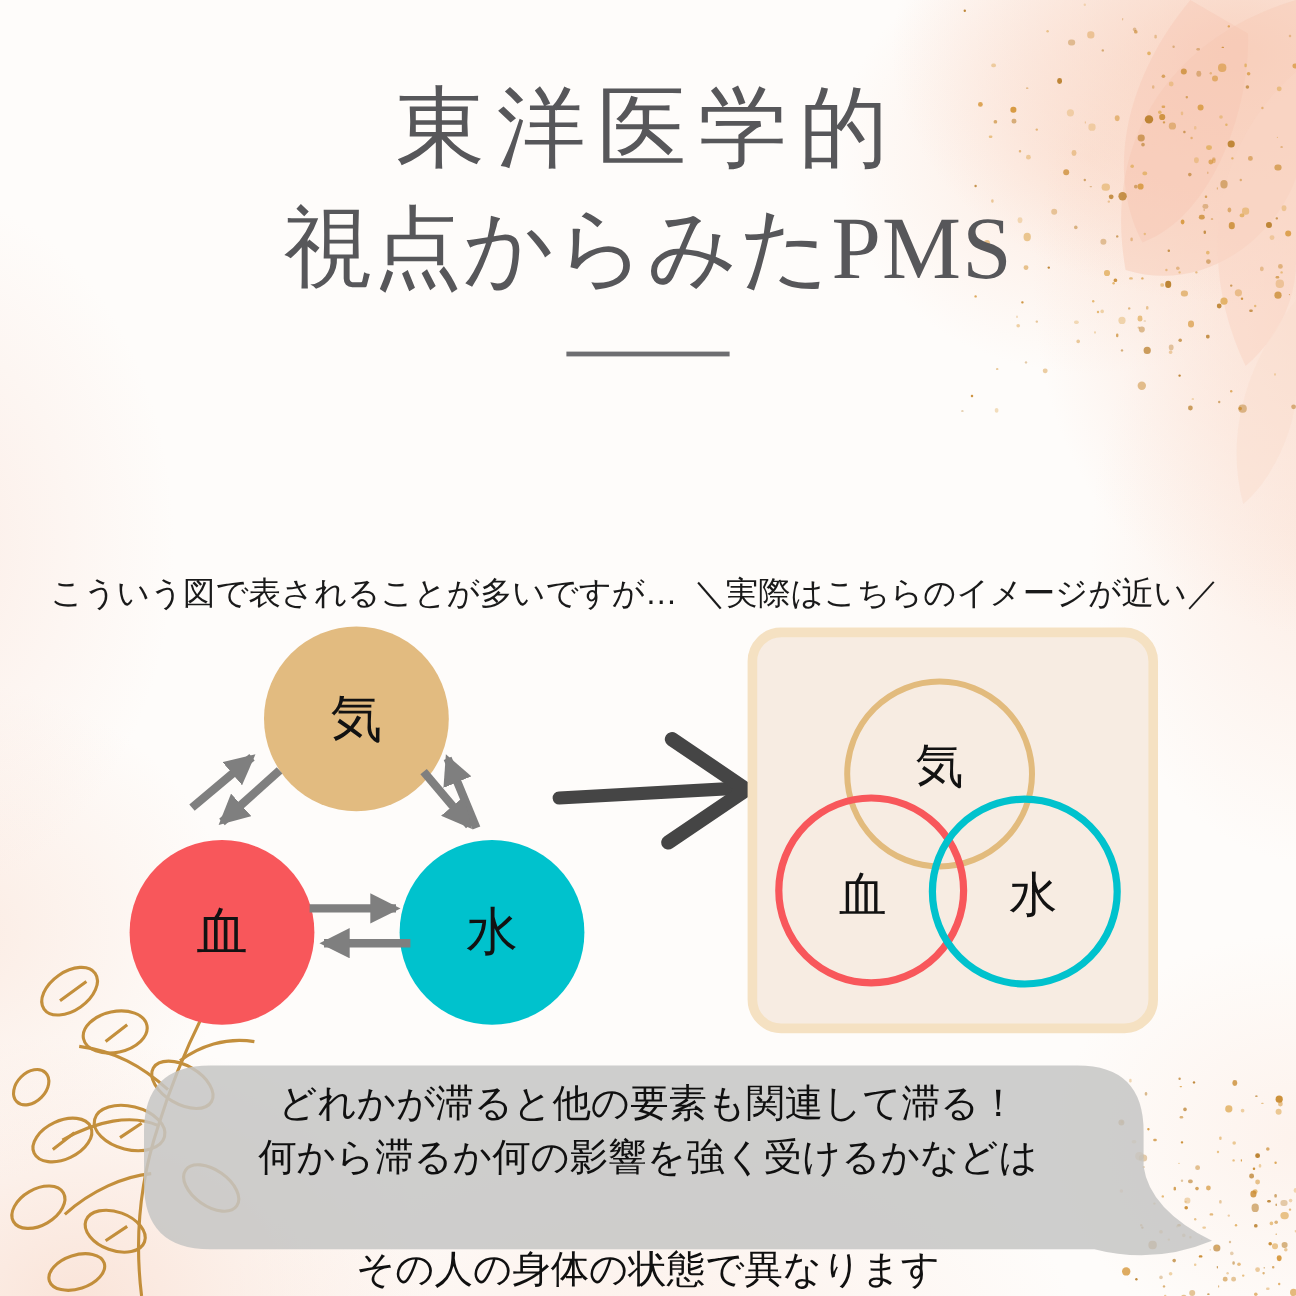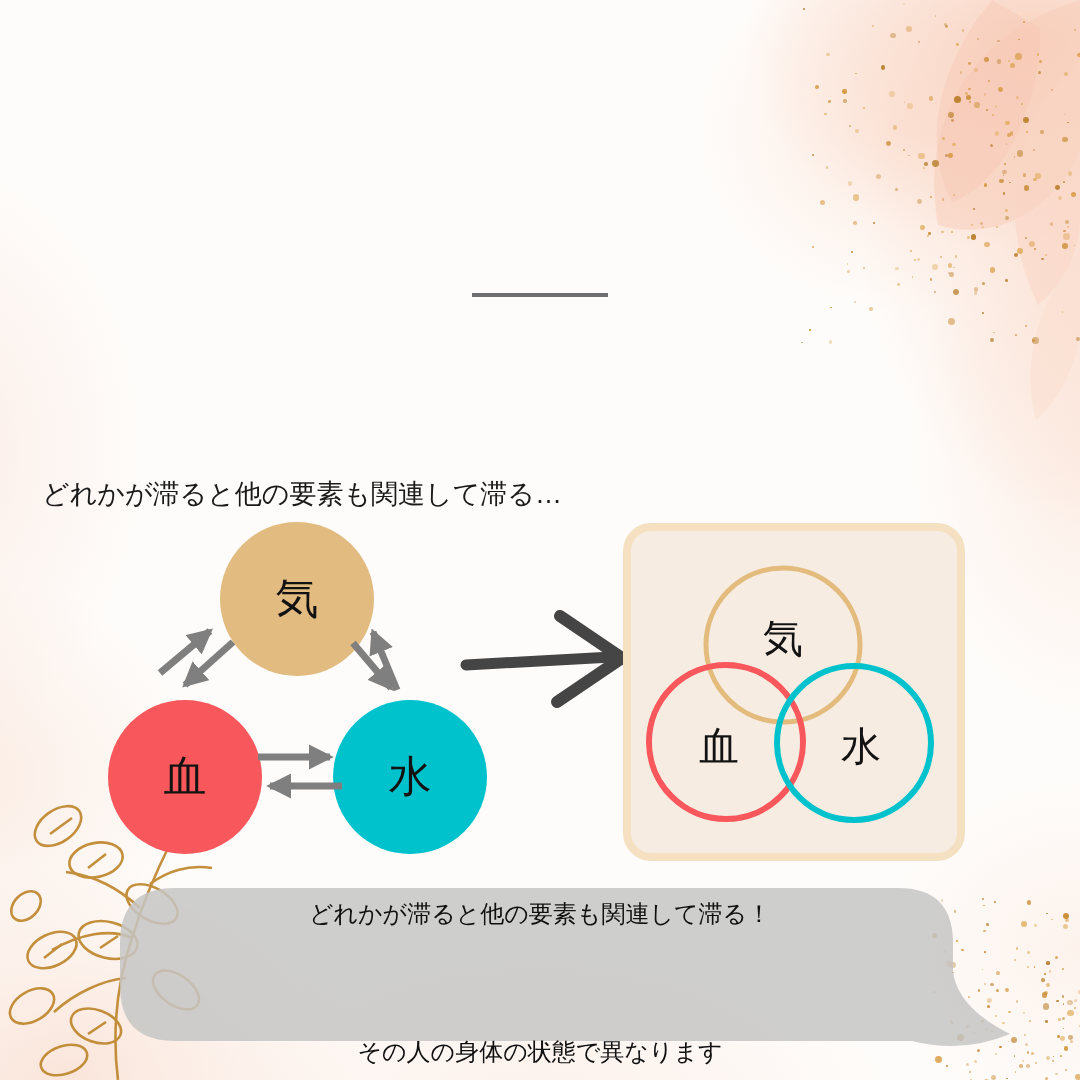--- a/index.html
+++ b/index.html
@@ -39,21 +39,21 @@
   .node{width:154px;height:154px;border-radius:50%;display:flex;align-items:center;justify-content:center;
         font-size:43px;font-weight:500;color:#121212;}
   .node-qi   {left:220px;top:522px;background:#E2BB80;}
   .node-blood{left:108px;top:700px;background:#F8575B;}
   .node-water{left:333px;top:700px;background:#00C2CD;}
   
   .panel{left:623px;top:523px;width:342px;height:338px;background:#F7ECE2;
          border:8px solid #F5E1C2;border-radius:28px;box-sizing:border-box;}
   .venn-label{font-size:40px;font-weight:500;color:#121212;transform:translate(-50%,-50%);}
   
-  .bubble-line{left:0;right:0;text-align:center;font-size:24px;font-weight:500;color:#101010;}
+  .bubble-line{left:0;right:0;text-align:center;font-size:32px;font-weight:500;color:#101010;}
   svg{display:block;}
   .overlay{left:0;top:0;width:1080px;height:1080px;pointer-events:none;}
   
   .glitter{pointer-events:none;}
   .glitter i{position:absolute;border-radius:50%;display:block;}
 </style>
 </head>
 <body>
 
 <div class="canvas">
@@ -396,24 +396,29 @@
     <ellipse cx="52" cy="162" rx="26" ry="16" transform="rotate(-25 52 162)"></ellipse>
     <ellipse cx="108" cy="152" rx="30" ry="18" transform="rotate(14 108 152)"></ellipse>
     <ellipse cx="32" cy="218" rx="24" ry="15" transform="rotate(-30 32 218)"></ellipse>
     <ellipse cx="96" cy="238" rx="26" ry="16" transform="rotate(20 96 238)"></ellipse>
     <ellipse cx="152" cy="116" rx="28" ry="16" transform="rotate(30 152 116)"></ellipse>
     <ellipse cx="176" cy="202" rx="26" ry="15" transform="rotate(35 176 202)"></ellipse>
     <ellipse cx="64" cy="272" rx="24" ry="14" transform="rotate(-18 64 272)"></ellipse>
     <path d="M50,46 L72,30 M88,80 L106,66 M44,170 L62,156 M100,160 L118,148 M88,246 L106,234"></path>
   </svg>
 
+  <h1 class="abs title" style="margin:0;">
+    <span class="l1">東洋医学的</span><br>
+    <span class="l2">視点からみたPMS</span>
+  </h1>
   <div class="abs divider"></div>
 
 
-  <div class="abs caption caption-left">どれかが滞ると他の要素も関連して滞る…</div>
+  <div class="abs caption caption-left">こういう図で表されることが多いですが…</div>
+  <div class="abs caption caption-right">＼実際はこちらのイメージが近い／</div>
 
   <div class="abs node node-qi">
     <span>気</span>
   </div>
   <div class="abs node node-blood">
     <span>血</span>
   </div>
   <div class="abs node node-water">
     <span>水</span>
   </div>
@@ -449,15 +454,16 @@
   <div class="abs venn-label" style="left:861px;top:746px;">水</div>
 
   <svg class="abs overlay" viewBox="0 0 1080 1080">
     <path fill="rgba(198,197,196,0.85)" d="
       M175,888 H898 Q953,888 953,943 V972
       Q958,1008 1010,1034
       Q962,1054 912,1041
       H175 Q120,1041 120,986 V943 Q120,888 175,888 Z"></path>
   </svg>
   <div class="abs bubble-line" style="top:898px;">どれかが滞ると他の要素も関連して滞る！</div>
+  <div class="abs bubble-line" style="top:943px;">何から滞るか何の影響を強く受けるかなどは</div>
   <div class="abs bubble-line" style="top:988px;margin-top:48px;">その人の身体の状態で異なります</div>
 
 </div>
 
 </body></html>

